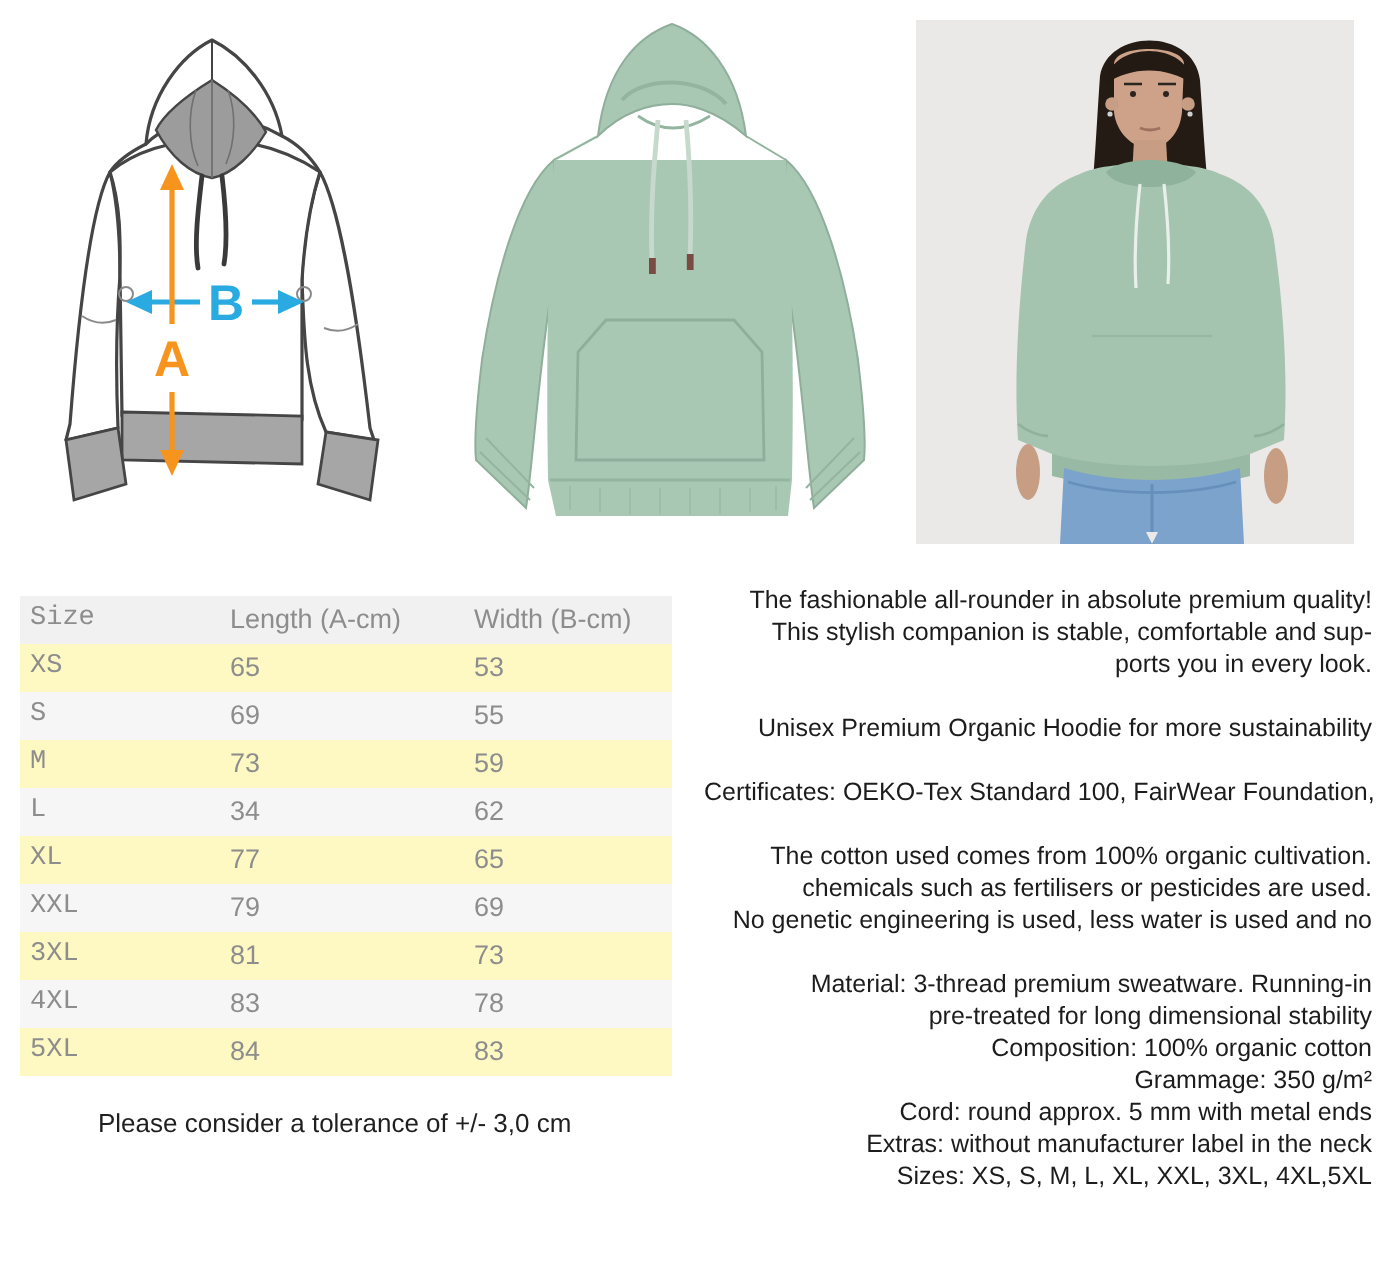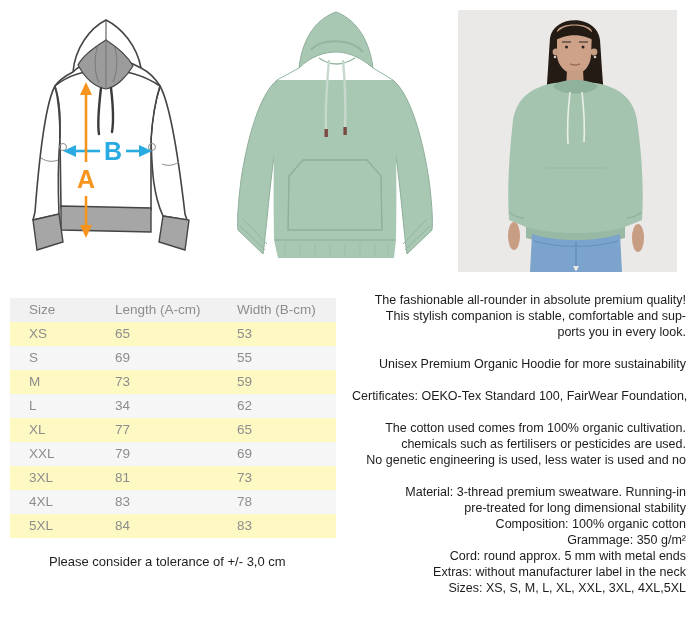--- a/index.html
+++ b/index.html
@@ -7,21 +7,21 @@
     width:689px;height:635px;position:relative;background:#ffffff;
     font-family:"Liberation Sans", sans-serif;overflow:hidden;
   }
   
   .sketch-wrap{position:absolute;left:15px;top:10px;width:195px;height:250px;}
   .flat-wrap{position:absolute;left:225px;top:0;width:233px;height:278px;background:#ffffff;}
   .model-wrap{position:absolute;left:458px;top:10px;width:219px;height:262px;}
   
   .size-table{position:absolute;left:10px;top:298px;width:326px;font-size:13.5px;color:#8d8d8d;}
   .t-row{display:flex;height:24px;line-height:24px;}
-  .t-row .c1{box-sizing:border-box;padding-left:19px;width:105px;flex:0 0 105px;}
+  .t-row .c1{box-sizing:border-box;padding-left:5px;width:105px;flex:0 0 105px;font-family:Liberation Mono, monospace;}
   .t-row .c2{box-sizing:border-box;width:122px;flex:0 0 122px;}
   .t-row .c3{box-sizing:border-box;flex:1 1 auto;}
   .t-head{background:#f1f1f1;}
   .t-dark{background:#fef9c3;}
   .t-light{background:#f6f6f6;}
   .tolerance{position:absolute;left:10px;top:554px;font-size:13px;color:#1f1f1f;margin-left:39px;}
   
   .desc{position:absolute;left:352px;top:292px;width:334px;font-size:12.5px;line-height:16px;color:#1c1c1c;}
   .desc .para{margin:0 0 16px 0;text-align:right;}
   .desc .line{white-space:nowrap;}

